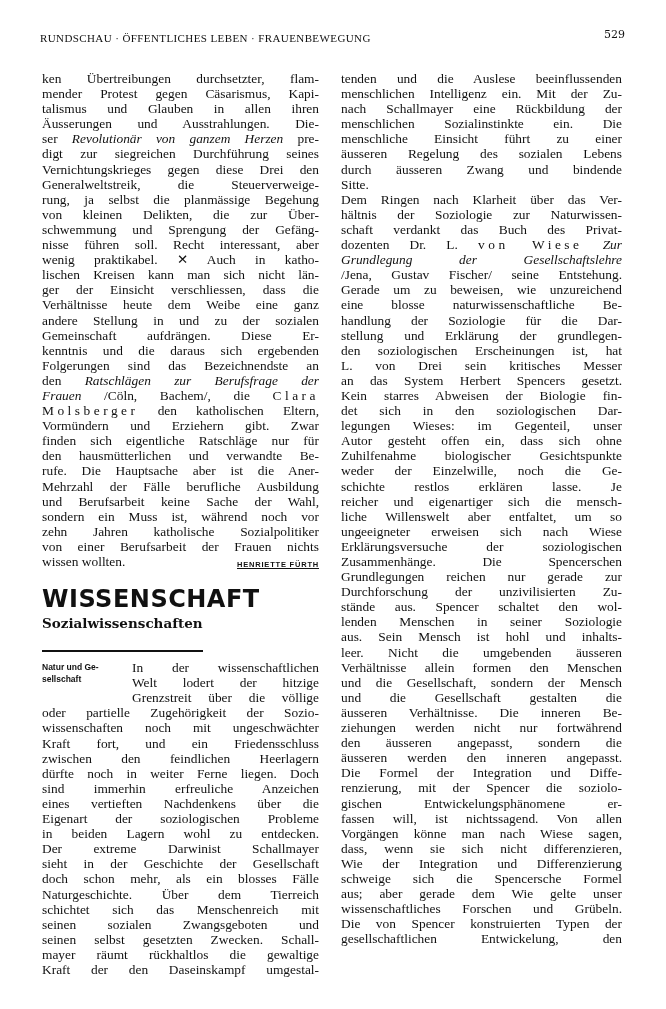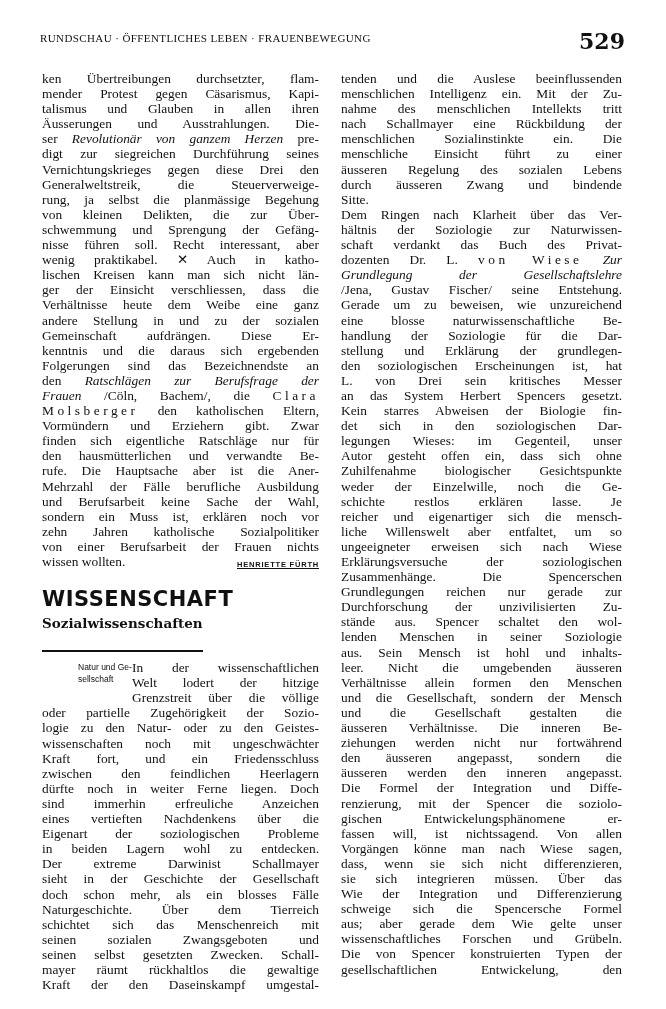--- a/index.html
+++ b/index.html
@@ -1,32 +1,32 @@
 <!DOCTYPE html>
 <html><head>
 <meta charset="utf-8">
 <style>
   html, body { margin: 0; padding: 0; background: #ffffff; }
   body { width: 666px; height: 1009px; position: relative; overflow: hidden; color: #111; }
   .header { position: absolute; left: 40px; top: 30px; width: 585px; height: 18px; font-family: "Liberation Serif", serif; }
   .running-head { position: absolute; left: 0; top: 2px; font-size: 11px; letter-spacing: 0.4px; }
-  .page-number { position: absolute; right: 0; top: -2px; font-size: 22px; font-weight: bold; font-family: "DejaVu Serif", serif; }
+  .page-number { position: absolute; right: 0; top: -2px; font-size: 11px; font-weight: normal; font-family: "DejaVu Serif", serif; }
   .col { position: absolute; top: 71px; font-family: "Liberation Serif", serif; font-size: 13.4px; line-height: 15.1px; }
   .col-left { left: 42px; width: 277px; }
   .col-right { left: 341px; width: 281px; }
   .ln { display: block; white-space: nowrap; text-align: justify; text-align-last: justify; height: 15.1px; }
   .ln.last { text-align-last: left; }
   .ln i { font-style: italic; }
   .spaced { letter-spacing: 3.5px; }
   .sig-row { display: flex; justify-content: space-between; white-space: nowrap; height: 15.1px; }
   .signature { font-family: "Liberation Sans", sans-serif; font-size: 7.5px; font-weight: bold; letter-spacing: 0.8px; padding-top: 3px; text-decoration: underline; }
-  .section-title { margin-top: 18px; font-family: "DejaVu Sans", sans-serif; font-size: 21px; font-weight: bold; letter-spacing: 0.5px; line-height: 24px; }
+  .section-title { margin-top: 18px; font-family: "DejaVu Sans", sans-serif; font-size: 24px; font-weight: bold; letter-spacing: 0.5px; line-height: 24px; }
   .subsection-title { display: inline-block; margin-top: 4px; font-family: "DejaVu Serif", serif; font-size: 13.5px; font-weight: bold; border-bottom: 2px solid #111; line-height: 17px; padding-bottom: 18px; }
   .article { position: relative; margin-top: 8px; }
-  .sidenote { position: absolute; left: 0; top: 1px; width: 82px; font-family: "Liberation Sans", sans-serif; font-size: 8.5px; font-weight: normal; line-height: 12px; margin-left: 36px; }
+  .sidenote { position: absolute; left: 0; top: 1px; width: 82px; font-family: "Liberation Sans", sans-serif; font-size: 8.5px; font-weight: bold; line-height: 12px; }
   .indent { margin-left: 90px; }
 </style>
 </head>
 <body>
 
 <div class="header">
   <span class="running-head">RUNDSCHAU · ÖFFENTLICHES LEBEN · FRAUENBEWEGUNG</span>
   <span class="page-number">529</span>
 </div>
 
@@ -59,21 +59,21 @@
     <span class="ln"><span>den</span> <i>Ratschlägen zur Berufsfrage der</i></span>
     <span class="ln"><i>Frauen</i> <span>/Cöln, Bachem/, die</span> <span class="spaced">Clara</span></span>
     <span class="ln"><span class="spaced">Molsberger</span> <span>den katholischen Eltern,</span></span>
     <div id="l-part3">
         <span class="ln">Vormündern und Erziehern gibt. Zwar</span>
         <span class="ln">finden sich eigentliche Ratschläge nur für</span>
         <span class="ln">den hausmütterlichen und verwandte Be-</span>
         <span class="ln">rufe. Die Hauptsache aber ist die Aner-</span>
         <span class="ln">Mehrzahl der Fälle berufliche Ausbildung</span>
         <span class="ln">und Berufsarbeit keine Sache der Wahl,</span>
-        <span class="ln">sondern ein Muss ist, erklären noch vor</span>
+        <span class="ln">sondern ein Muss ist, während noch vor</span>
         <span class="ln">zehn Jahren katholische Sozialpolitiker</span>
         <span class="ln">von einer Berufsarbeit der Frauen nichts</span>
       </div>
     <div class="sig-row">
       <span>wissen wollten.</span>
       <span class="signature">HENRIETTE FÜRTH</span>
     </div>
   </div>
 
   <div class="section-title">WISSENSCHAFT</div>
@@ -81,21 +81,20 @@
 
   <div class="article">
     <div class="sidenote">Natur und Ge-sellschaft</div>
     <div class="indent" id="l-indented">
         <span class="ln">In der wissenschaftlichen</span>
         <span class="ln">Welt lodert der hitzige</span>
         <span class="ln">Grenzstreit über die völlige</span>
       </div>
     <div id="l-article">
         <span class="ln">oder partielle Zugehörigkeit der Sozio-</span>
-        <span class="ln">logie zu den Natur- oder zu den Geistes-</span>
         <span class="ln">wissenschaften noch mit ungeschwächter</span>
         <span class="ln">Kraft fort, und ein Friedensschluss</span>
         <span class="ln">zwischen den feindlichen Heerlagern</span>
         <span class="ln">dürfte noch in weiter Ferne liegen. Doch</span>
         <span class="ln">sind immerhin erfreuliche Anzeichen</span>
         <span class="ln">eines vertieften Nachdenkens über die</span>
         <span class="ln">Eigenart der soziologischen Probleme</span>
         <span class="ln">in beiden Lagern wohl zu entdecken.</span>
         <span class="ln">Der extreme Darwinist Schallmayer</span>
         <span class="ln">sieht in der Geschichte der Gesellschaft</span>
@@ -107,21 +106,20 @@
         <span class="ln">mayer räumt rückhaltlos die gewaltige</span>
         <span class="ln">Kraft der den Daseinskampf umgestal-</span>
       </div>
   </div>
 </div>
 
 <div class="col col-right">
   <div id="r-part1">
       <span class="ln">tenden und die Auslese beeinflussenden</span>
       <span class="ln">menschlichen Intelligenz ein. Mit der Zu-</span>
-      <span class="ln">nahme des menschlichen Intellekts tritt</span>
       <span class="ln">nach Schallmayer eine Rückbildung der</span>
       <span class="ln">menschlichen Sozialinstinkte ein. Die</span>
       <span class="ln">menschliche Einsicht führt zu einer</span>
       <span class="ln">äusseren Regelung des sozialen Lebens</span>
       <span class="ln">durch äusseren Zwang und bindende</span>
     </div>
   <span class="ln last">Sitte.</span>
   <div id="r-part2">
       <span class="ln">Dem Ringen nach Klarheit über das Ver-</span>
       <span class="ln">hältnis der Soziologie zur Naturwissen-</span>
@@ -162,21 +160,20 @@
       <span class="ln">äusseren Verhältnisse. Die inneren Be-</span>
       <span class="ln">ziehungen werden nicht nur fortwährend</span>
       <span class="ln">den äusseren angepasst, sondern die</span>
       <span class="ln">äusseren werden den inneren angepasst.</span>
       <span class="ln">Die Formel der Integration und Diffe-</span>
       <span class="ln">renzierung, mit der Spencer die soziolo-</span>
       <span class="ln">gischen Entwickelungsphänomene er-</span>
       <span class="ln">fassen will, ist nichtssagend. Von allen</span>
       <span class="ln">Vorgängen könne man nach Wiese sagen,</span>
       <span class="ln">dass, wenn sie sich nicht differenzieren,</span>
-      <span class="ln">sie sich integrieren müssen. Über das</span>
       <span class="ln">Wie der Integration und Differenzierung</span>
       <span class="ln">schweige sich die Spencersche Formel</span>
       <span class="ln">aus; aber gerade dem Wie gelte unser</span>
       <span class="ln">wissenschaftliches Forschen und Grübeln.</span>
       <span class="ln">Die von Spencer konstruierten Typen der</span>
       <span class="ln">gesellschaftlichen Entwickelung, den</span>
     </div>
 </div>
 
 </body></html>

